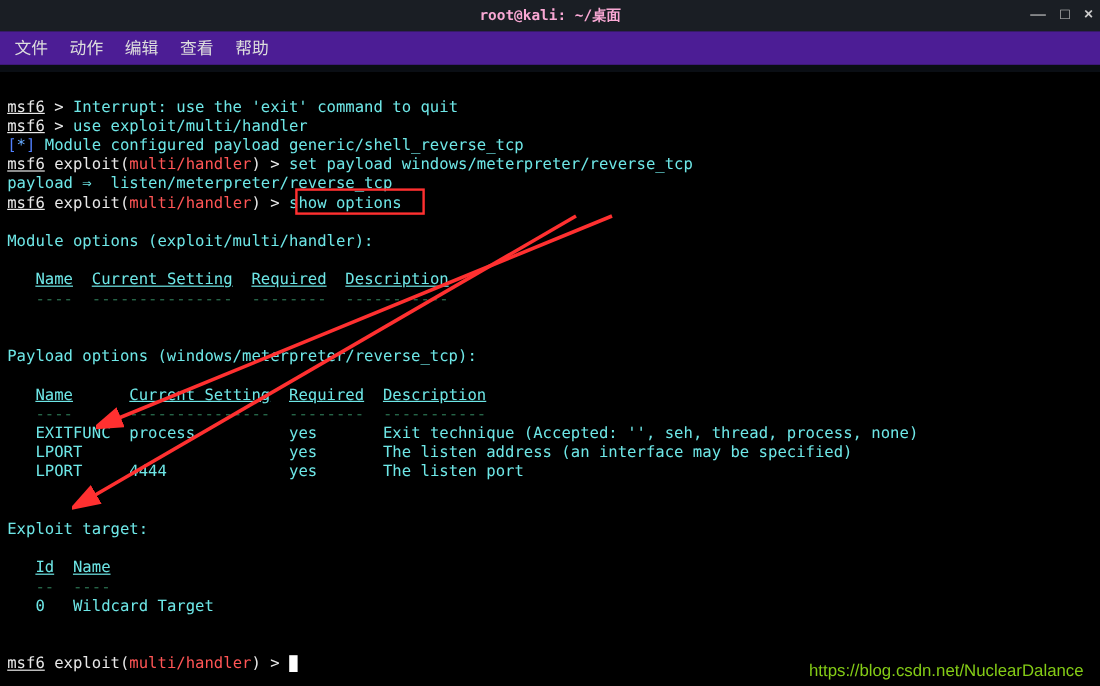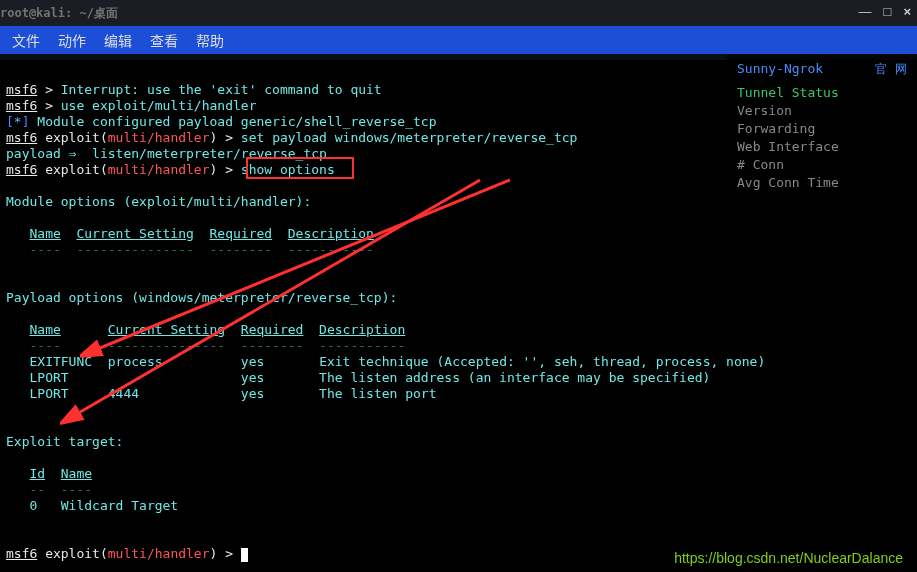--- a/index.html
+++ b/index.html
@@ -1,21 +1,21 @@
 <!DOCTYPE html>
 <html><head>
 <meta charset="utf-8">
 <style>
   html,body{margin:0;padding:0;background:#111;font-family:monospace;font-size:13px;color:#fff;}
   .window{width:917px;height:572px;background:#0a0e14;position:relative;overflow:hidden;}
   .titlebar{height:26px;background:#1a1e24;display:flex;align-items:center;position:relative;}
-  .title{position:absolute;left:0;right:0;text-align:left;color:#737373;font-weight:bold;font-size:12px;}
+  .title{position:absolute;left:0;right:0;text-align:center;color:#f9a8d4;font-weight:bold;font-size:12px;}
   .title-controls{position:absolute;right:6px;top:4px;display:flex;gap:12px;font-family:sans-serif;font-size:13px;color:#ccc;}
   .title-controls span{cursor:pointer;}
-  .menubar{height:28px;background:#1d4ed8;display:flex;align-items:center;gap:18px;padding:0 12px;color:#ddd;font-size:14px;font-family:"Noto Sans CJK SC",sans-serif;}
+  .menubar{height:28px;background:#4c1d95;display:flex;align-items:center;gap:18px;padding:0 12px;color:#ddd;font-size:14px;font-family:"Noto Sans CJK SC",sans-serif;}
   .menubar span{cursor:pointer;}
   .term{position:absolute;left:0;right:0;top:60px;bottom:0;background:#000;padding:6px 6px;box-sizing:border-box;white-space:pre;line-height:16px;}
   .u{text-decoration:underline;}
   .red{color:#ff5555;margin-top:15px;}
   .cyan{color:#6ee7e7;}
   .blue{color:#5080ff;}
   .green{color:#3cc76a;}
   .white{color:#e8e8e8;}
   .dimgreen{color:#2a7050;}
   .highlight-box{position:absolute;border:2px solid #ff3030;pointer-events:none;}
@@ -102,31 +102,15 @@
   </svg>
   <svg class="arrow" style="left:60px;top:170px;width:440px;height:260px">
     <defs>
         <marker id="ah2" markerWidth="10" markerHeight="10" refX="2" refY="3" orient="auto">
       <path d="M0,0 L0,6 L9,3 z" fill="#ff3030"></path>
         </marker>
       </defs>
     <line x1="420" y1="10" x2="15" y2="245" stroke="#ff3030" stroke-width="3" marker-end="url(#ah2)"></line>
   </svg>
 
-  <div class="side-panel">
-    <div class="side-title">
-      <span>Sunny-Ngrok</span>
-      <span class="icons">
-        <span>官</span>
-        <span>网</span>
-      </span>
-    </div>
-    <div style="height:6px"></div>
-    <div class="green">Tunnel Status</div>
-    <div>Version</div>
-    <div>Forwarding</div>
-    <div>Web Interface</div>
-    <div># Conn</div>
-    <div>Avg Conn Time</div>
-  </div>
 
   <div class="watermark">https://blog.csdn.net/NuclearDalance</div>
 </div>
 
 </body></html>

